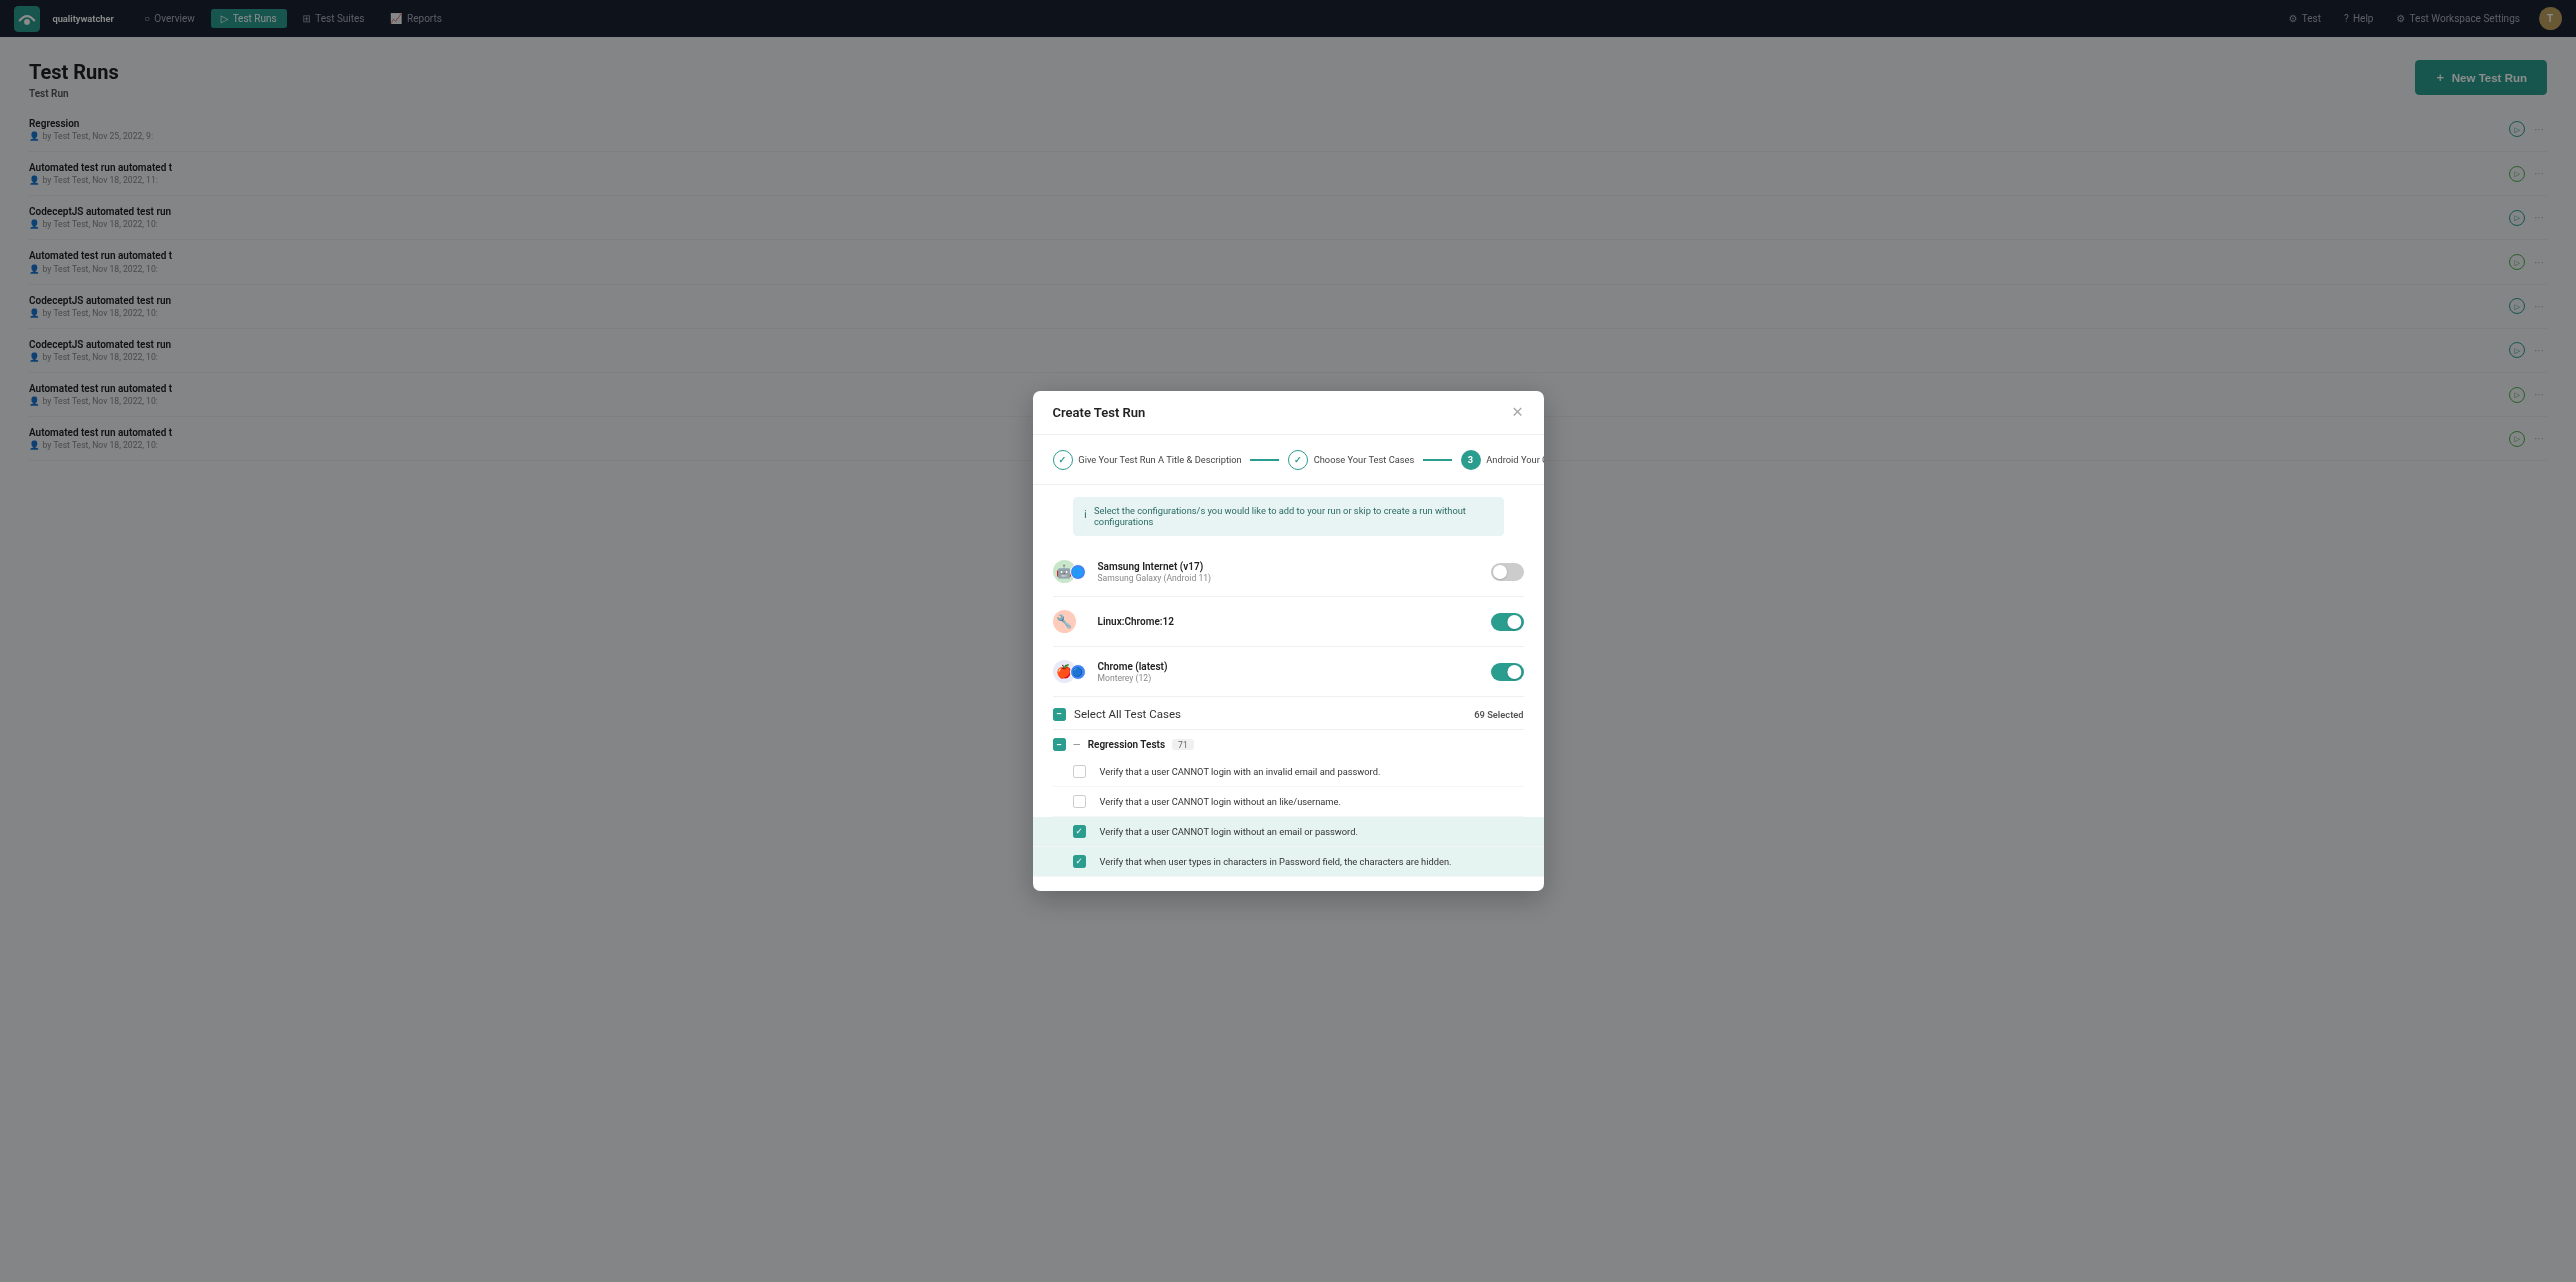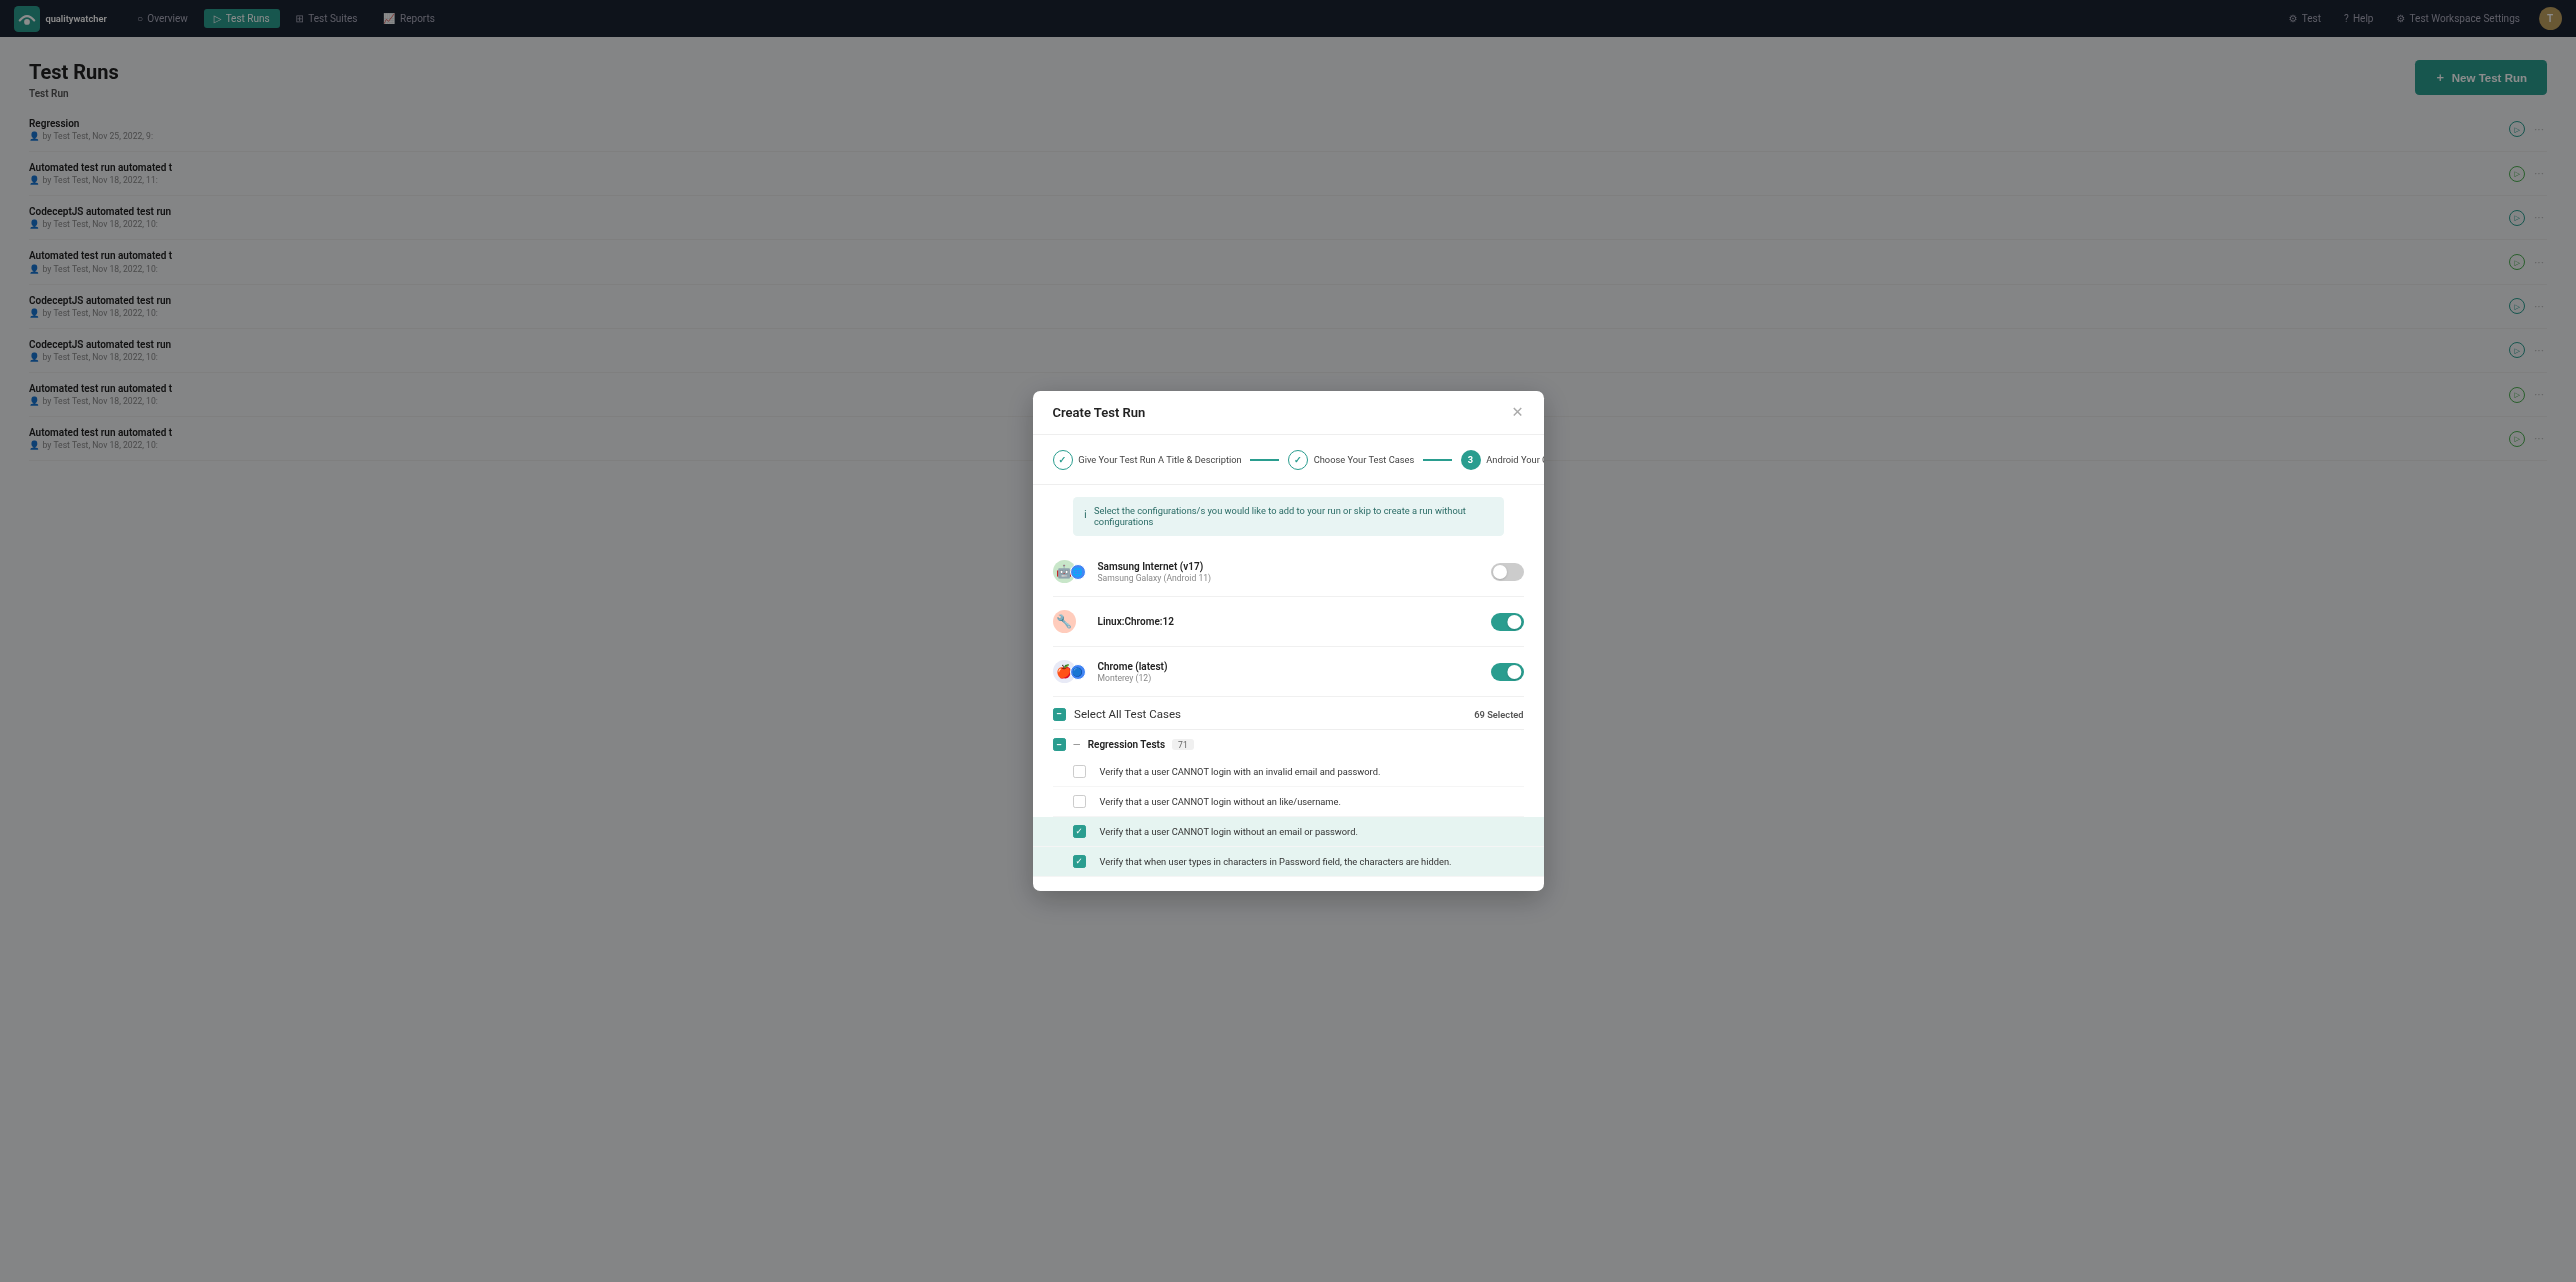--- a/index.html
+++ b/index.html
@@ -10,21 +10,21 @@
       background: #1a2332;
       display: flex;
       align-items: center;
       height: 37px;
       padding: 0 14.4px;
       gap: 5.8px;
       position: relative;
       z-index: 10;
     }
     .nav-logo {
-      display: flex; align-items: center; gap: 5px; margin-right: 14.4px;
+      display: flex; align-items: center; gap: 12px; margin-right: 14.4px;
     }
     .nav-item {
       display: flex; align-items: center; gap: 4.3px;
       color: #aab; font-size: 10px; padding: 4.3px 10px; border-radius: 2.9px;
       cursor: pointer; white-space: nowrap;
     }
     .nav-item.active {
       background: #2a9d8f; color: #fff;
     }
     .nav-right { margin-left: auto; display: flex; align-items: center; gap: 2.9px; }

